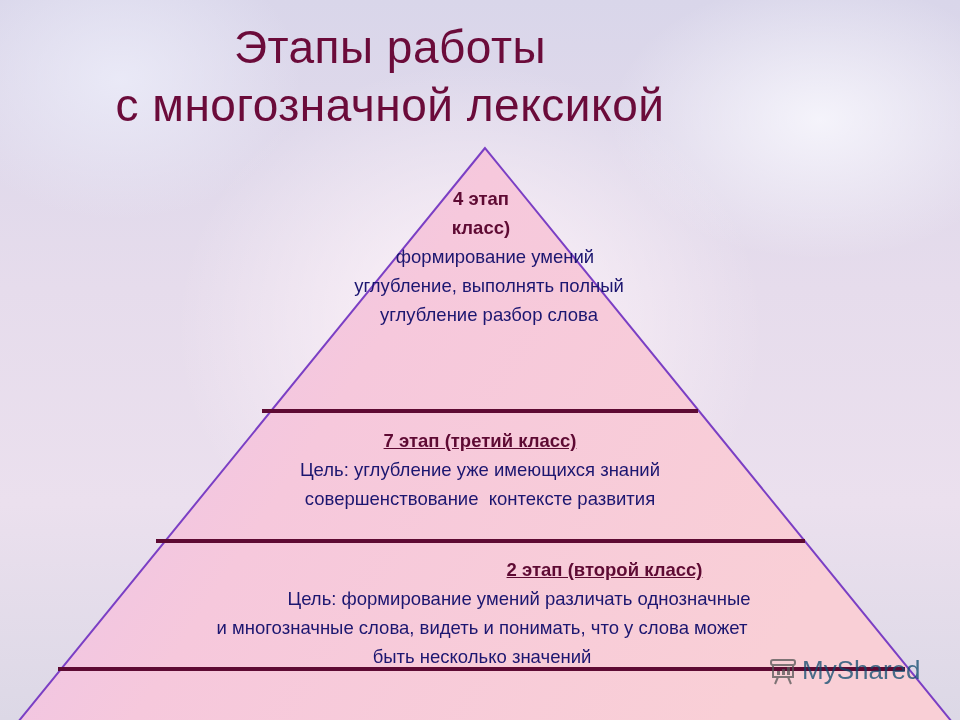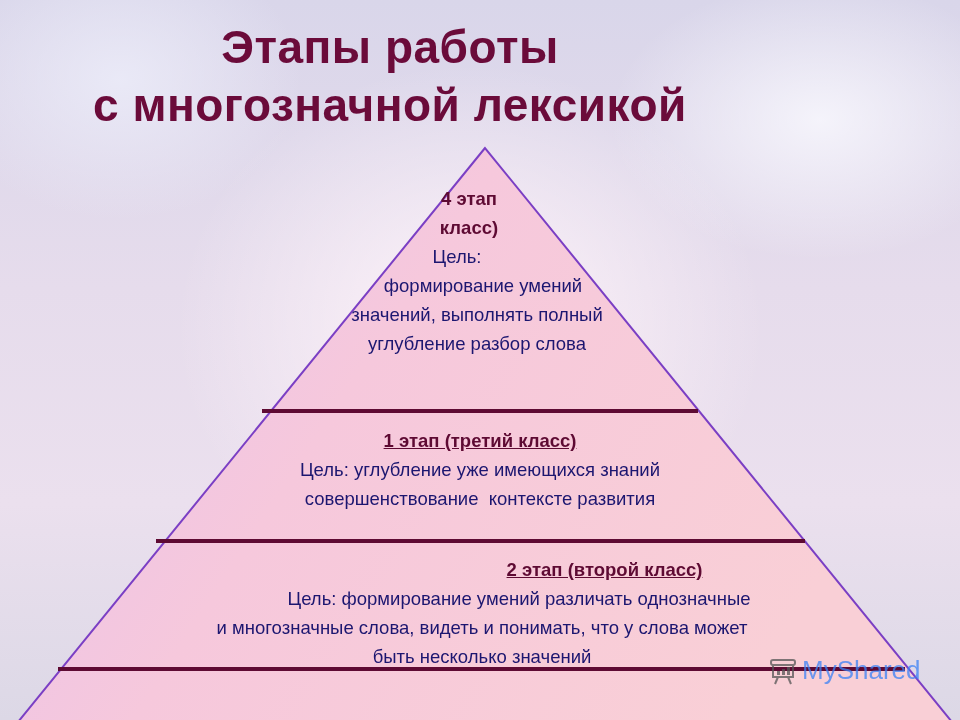--- a/index.html
+++ b/index.html
@@ -7,29 +7,29 @@
     width:960px; height:720px; overflow:hidden; position:relative;
     font-family:"Liberation Sans", sans-serif;
     background:
       radial-gradient(ellipse 420px 380px at 470px 330px, rgba(255,245,250,0.95), rgba(255,240,248,0) 70%),
       radial-gradient(ellipse 300px 200px at 820px 120px, rgba(250,250,255,0.8), rgba(250,250,255,0) 70%),
       radial-gradient(ellipse 260px 200px at 120px 80px, rgba(235,235,248,0.9), rgba(235,235,248,0) 70%),
       linear-gradient(180deg, #d9d6ea 0%, #e6dcec 40%, #ebe0ee 70%, #dcd8e6 100%);
   }
   .title {
     position:absolute; left:0; top:18px; width:780px; text-align:center;
-    color:#6b0b3a; font-weight:bold; font-size:46px; line-height:58px;
+    color:#6b0b3a; font-weight:normal; font-size:46px; line-height:58px;
     letter-spacing:0.5px;
   }
   svg.pyr { position:absolute; left:0; top:0; }
   .tier { position:absolute; text-align:center; color:#1c1670; font-size:18.5px; line-height:29px; }
   .head { color:#5e0a33; font-weight:bold; }
   .u { text-decoration:underline; }
   .watermark {
-    position:absolute; left:768px; top:655px; color:#3b82f6; font-size:26px; opacity:0.75;
+    position:absolute; left:768px; top:655px; color:#0c4a6e; font-size:26px; opacity:0.75;
     display:flex; align-items:center; gap:4px;
   }
 </style>
 </head>
 <body>
 
 <div class="title">
   <div>Этапы работы</div>
   <div>с многозначной лексикой</div>
 </div>
@@ -41,33 +41,32 @@
       <stop offset="0.45" stop-color="#f6c8dc"></stop>
       <stop offset="1" stop-color="#f9cfd6"></stop>
     </linearGradient>
   </defs>
   <polygon points="485,148 18,722 952,722" fill="url(#pf)" stroke="#7b3fc4" stroke-width="2"></polygon>
   <line x1="262" y1="411" x2="698" y2="411" stroke="#5e0a33" stroke-width="4"></line>
   <line x1="156" y1="541" x2="805" y2="541" stroke="#5e0a33" stroke-width="4"></line>
   <line x1="58" y1="669" x2="905" y2="669" stroke="#5e0a33" stroke-width="4"></line>
 </svg>
 
-<div class="tier" style="left:292px; top:184px; width:370px; line-height:29px;">
+<div class="tier" style="left:304px; top:184px; width:370px; line-height:29px;">
   <div class="head" style="margin-left:-16px;">
     <div>4 этап</div>
     <div>класс)</div>
   </div>
-  <div style="margin-left:-40px;">Цель:</div>
   <div style="margin-left:12px;">формирование умений</div>
-  <div>значений, выполнять полный</div>
+  <div>углубление, выполнять полный</div>
   <div>углубление разбор слова</div>
 </div>
 
 <div class="tier" style="left:230px; top:426px; width:500px;">
-  <div class="head u">1 этап (третий класс)</div>
+  <div class="head u">7 этап (третий класс)</div>
   <div>Цель: углубление уже имеющихся знаний</div>
   <div style="white-space:pre;">совершенствование  контексте развития</div>
 </div>
 
 <div class="tier" style="left:100px; top:555px; width:760px; text-align:center;">
   <div class="head u" style="padding-left:249px;">2 этап (второй класс)</div>
   <div style="padding-left:78px;">Цель: формирование умений различать однозначные</div>
   <div style="padding-left:4px;">и многозначные слова, видеть и понимать, что у слова может</div>
   <div style="padding-left:4px;">быть несколько значений</div>
 </div>

